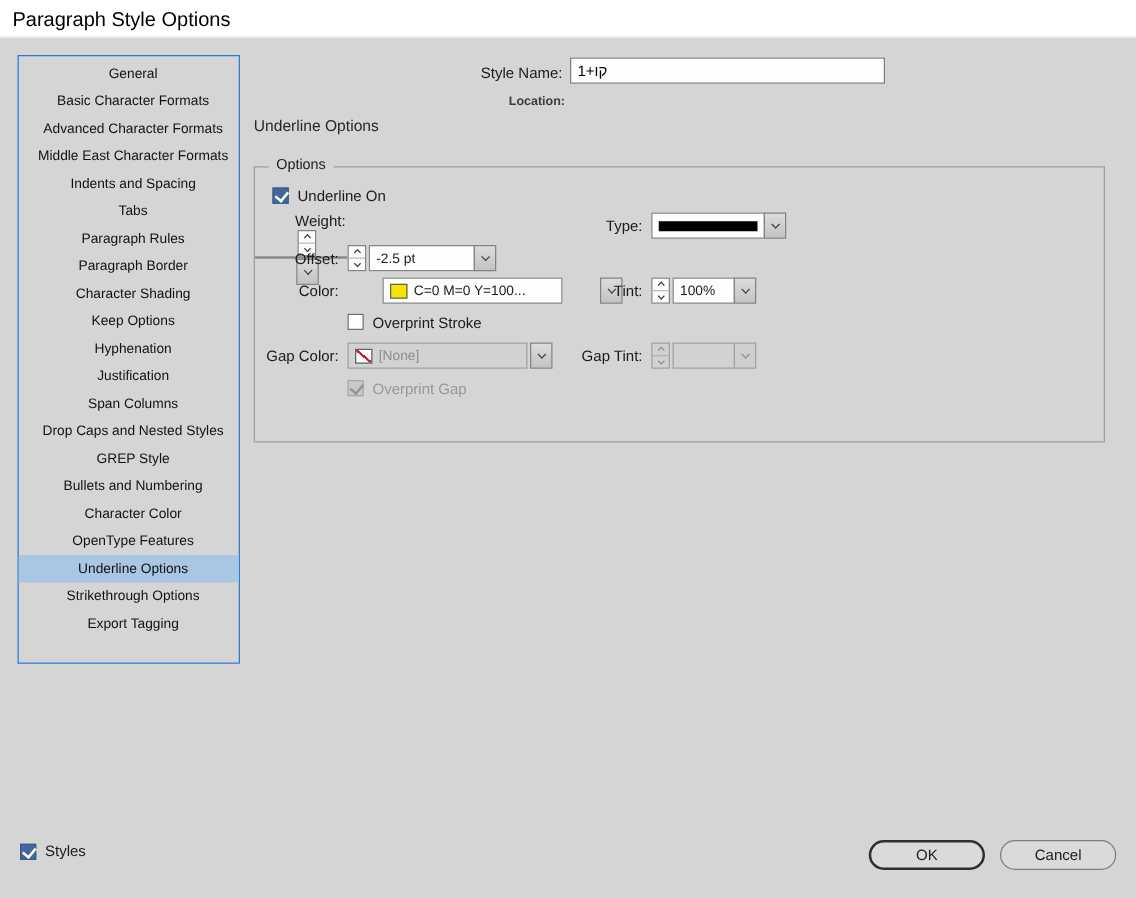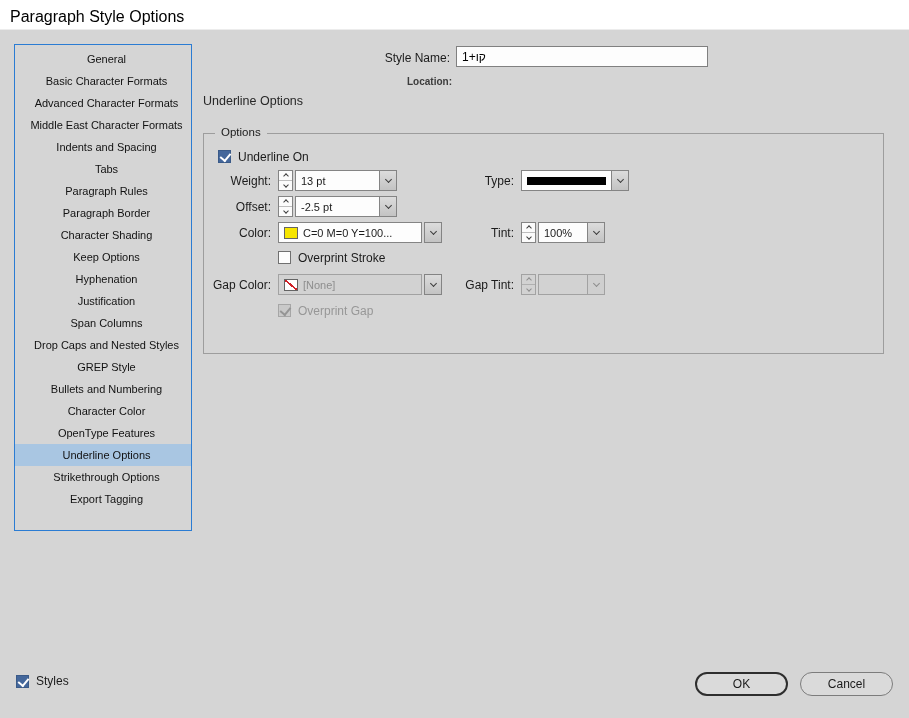--- a/index.html
+++ b/index.html
@@ -20,23 +20,23 @@
 .style-input{position:absolute;left:456px;top:46px;width:252px;height:21px;background:#fdfdfd;border:1px solid #808080;font-family:"Liberation Sans",sans-serif;font-size:12px;padding:0 5px;}
 .location-label{position:absolute;left:342px;top:76px;width:110px;text-align:right;font-size:10px;font-weight:bold;color:#3c3c3c;}
 .panel-title{position:absolute;left:203px;top:94px;font-size:12.5px;color:#272727;}
 
 
 .group{position:absolute;left:203px;top:133px;width:681px;height:221px;border:1px solid #9d9d9d;}
 .group-legend{position:absolute;left:11px;top:-8px;background:#d5d5d5;padding:0 6px;font-size:11.5px;}
 
 .row{position:absolute;left:0;display:flex;align-items:center;height:21px;}
 .r-underline{top:12px;left:14px;}
-.r-weight{top:36px;}
+.r-weight{top:36px;flex-direction:column;}
 .r-offset{top:62px;}
-.r-color{top:88px;}
+.r-color{top:88px;gap:28px;}
 .r-ostroke{top:113px;left:74px;}
 .r-gapcolor{top:140px;}
 .r-ogap{top:166px;left:74px;}
 
 .flabel{display:inline-block;width:67px;text-align:right;margin-right:7px;flex:none;}
 .col2{position:absolute;left:203px;top:0;display:flex;align-items:center;height:21px;}
 .flabel2{display:inline-block;width:107px;text-align:right;margin-right:7px;flex:none;}
 
 
 .stepper{width:15px;height:21px;border:1px solid #848484;background:#fbfbfb;display:flex;flex-direction:column;margin-right:2px;flex:none;}

